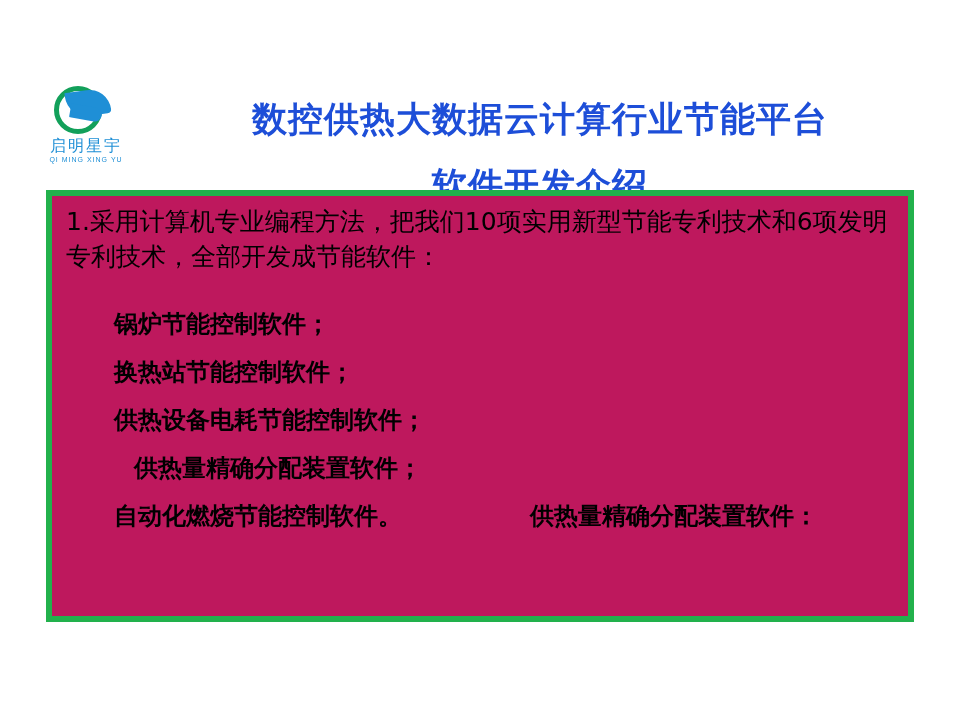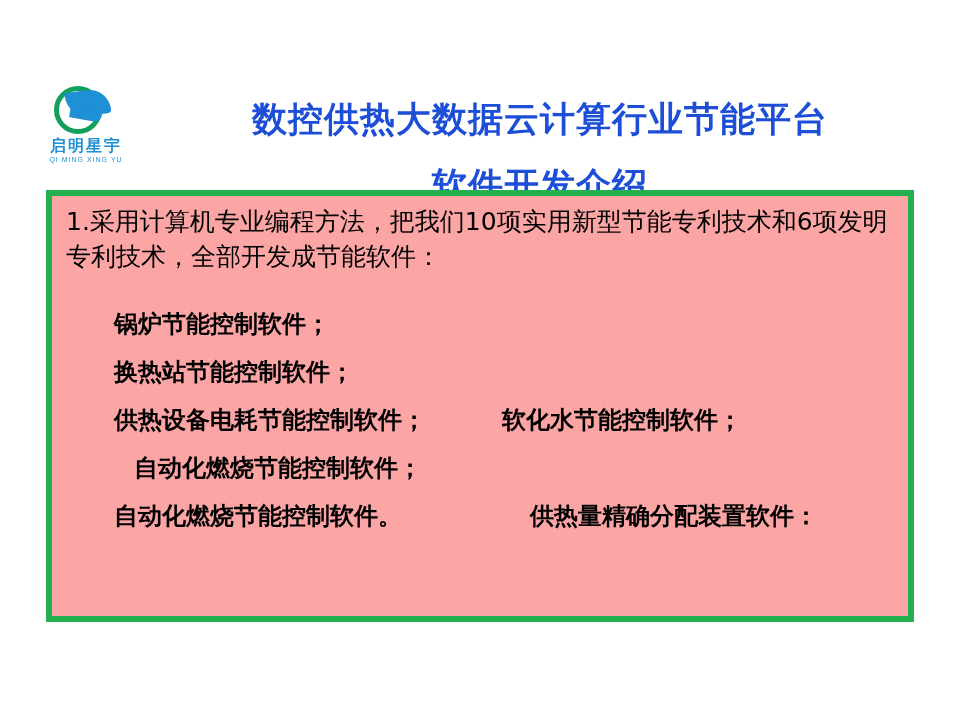--- a/index.html
+++ b/index.html
@@ -59,21 +59,21 @@
     border-radius: 2px 14px 14px 2px;
     transform: rotate(10deg);
   }
   #logo .cn {
     position: absolute;
     left: 0;
     top: 52px;
     width: 120px;
     text-align: center;
     font-size: 16px;
-    font-weight: bold;
+    font-weight: normal;
     color: #1f8fd6;
     letter-spacing: 2px;
     font-family: "DejaVu Sans", sans-serif;
   }
   #logo .en {
     position: absolute;
     left: 0;
     top: 72px;
     width: 120px;
     text-align: center;
@@ -104,21 +104,21 @@
 
   
   #content-box {
     position: absolute;
     left: 46px;
     top: 190px;
     width: 868px;
     height: 432px;
     border: 6px solid #22b14c;
     box-sizing: border-box;
-    background: #fca5a5;
+    background: #be185d;
   }
 
   #intro {
     position: absolute;
     left: 14px;
     top: 8px;
     width: 838px;
     font-family: "DejaVu Sans", sans-serif;
     font-size: 25px;
     line-height: 35px;
@@ -182,23 +182,22 @@
 
   <div id="sw-list">
     <div class="row">
       <span class="cell left">锅炉节能控制软件；</span>
     </div>
     <div class="row">
       <span class="cell left">换热站节能控制软件；</span>
     </div>
     <div class="row">
       <span class="cell left">供热设备电耗节能控制软件；</span>
-      <span class="cell right">软化水节能控制软件；</span>
-    </div>
-    <div class="row">
-      <span class="cell right">自动化燃烧节能控制软件；</span>
+    </div>
+    <div class="row">
+      <span class="cell right">供热量精确分配装置软件；</span>
     </div>
     <div class="row">
       <span class="cell left">自动化燃烧节能控制软件。</span>
       <span class="cell right">供热量精确分配装置软件：</span>
     </div>
   </div>
 </div>
 
 </body></html>

